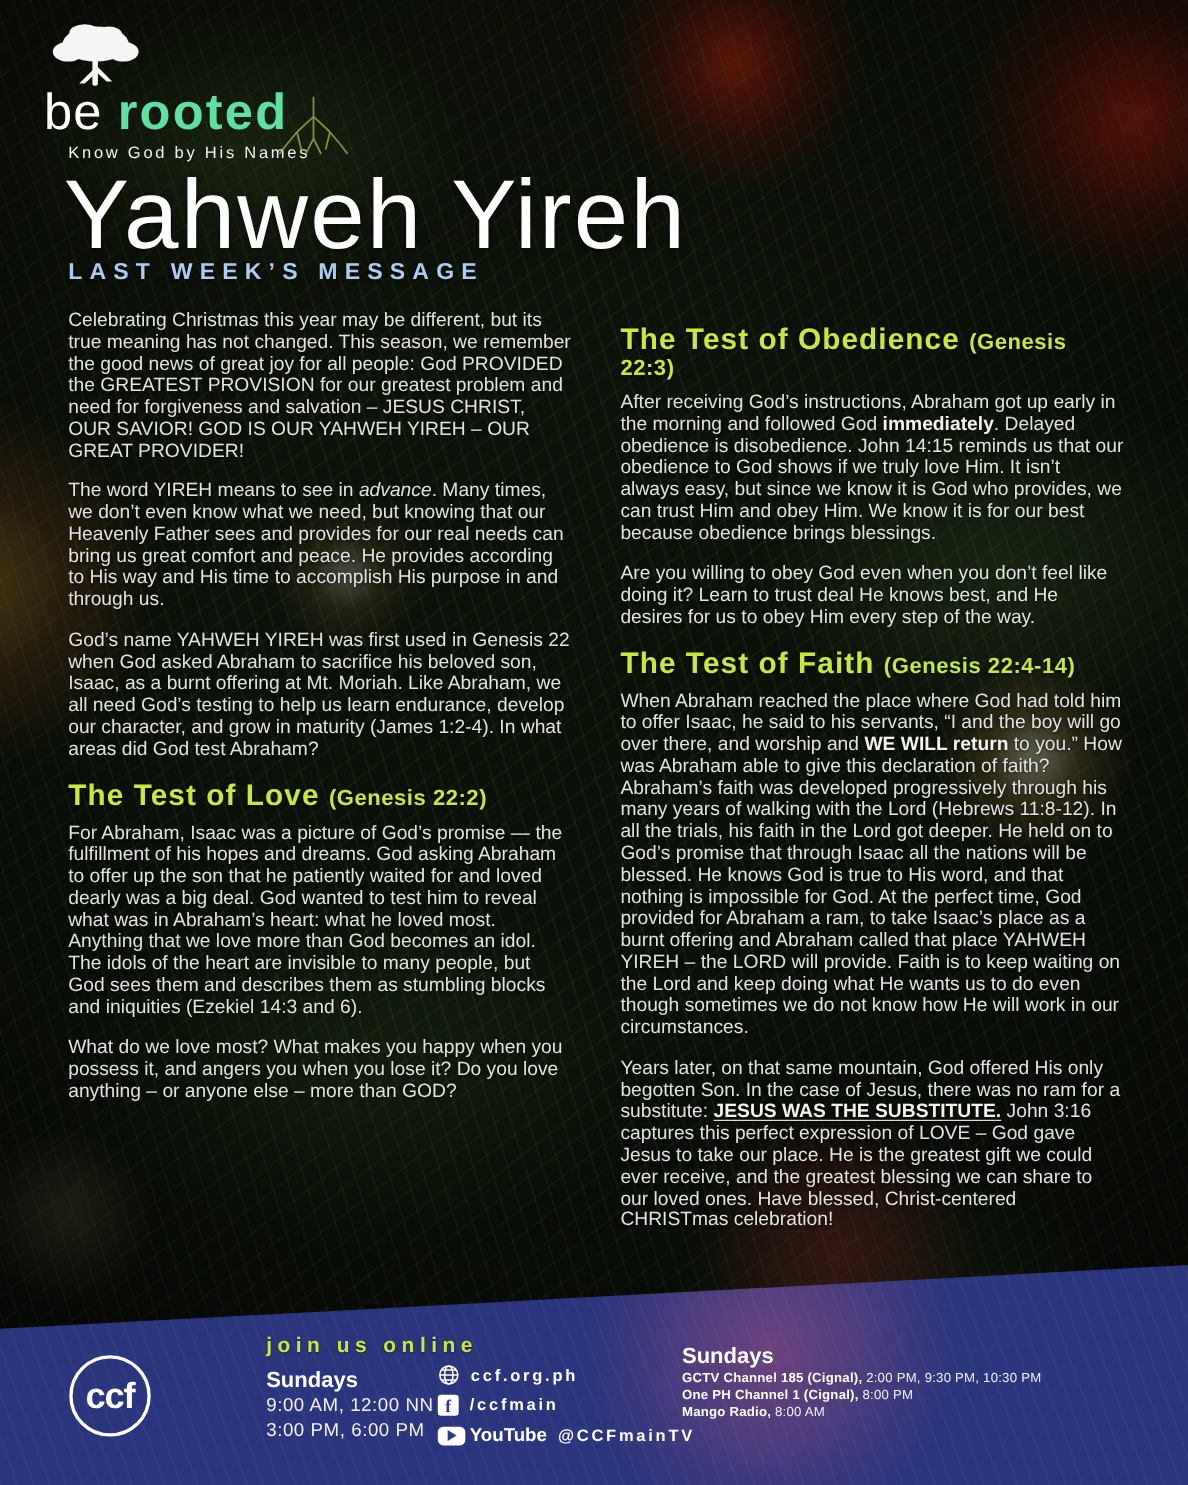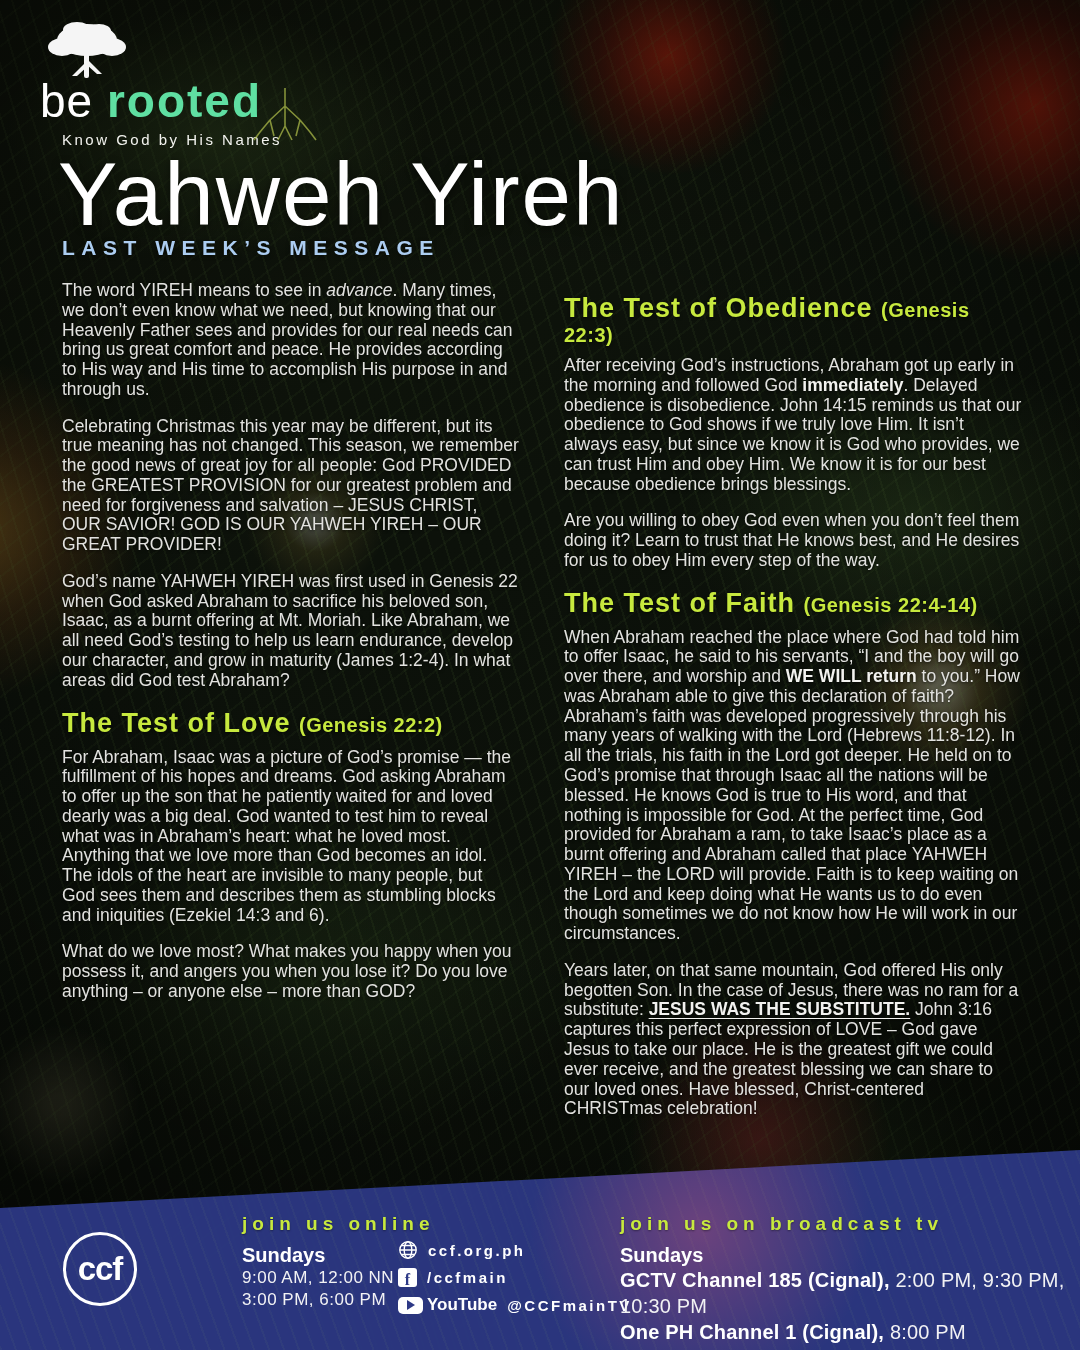--- a/index.html
+++ b/index.html
@@ -108,21 +108,21 @@
     color:#2d3986; font-weight:800; font-size:16px; line-height:0.9;
     font-family:"Liberation Serif", serif;
   }
   .yt-badge{
     width:25px; height:17px; background:#fff; border-radius:5px;
     display:flex; align-items:center; justify-content:center; margin-right:-3px;
   }
   .yt-tri{ width:0; height:0; border-left:8px solid #2d3986; border-top:5px solid transparent; border-bottom:5px solid transparent; }
   .yt-word{ color:#fff; font-weight:800; font-size:17px; letter-spacing:0; margin-left:7px; }
   .broadcast-block{ position:absolute; left:620px; top:63px; }
-  .channel-line{ color:#f2f2f4; font-size:20px; line-height:1.3; letter-spacing:0.2px; }
+  .channel-line{ color:#f2f2f4; font-size:12px; line-height:1.3; letter-spacing:0.2px; }
   .channel-line .b{ font-weight:800; color:#fff; }
 </style>
 </head>
 <body>
 
 <div class="poster">
 
   <div class="brand">
     <svg class="brand-tree" width="86" height="64" viewBox="0 0 86 64">
       <g fill="#ffffff">
@@ -146,31 +146,31 @@
     <g stroke="#b9c84e" stroke-width="1.6" fill="none" opacity="0.85">
       <path d="M37 2 L37 20 M37 20 L22 34 M37 20 L52 34 M22 34 L12 46 M22 34 L26 50 M52 34 L62 46 M52 34 L48 50 M37 20 L37 40 M37 40 L30 54 M37 40 L44 54 M12 46 L6 54 M62 46 L68 54"></path>
     </g>
   </svg>
 
   <div class="title">Yahweh Yireh</div>
   <div class="subtitle">LAST WEEK’S MESSAGE</div>
 
   <div class="columns">
     <div class="col">
+        <p class="body-p"><span>Celebrating Christmas this year may be different, but its true meaning has not changed. This season, we remember the good news of great joy for all people: God PROVIDED the GREATEST PROVISION for our greatest problem and need for forgiveness and salvation – JESUS CHRIST, OUR SAVIOR! GOD IS OUR YAHWEH YIREH – OUR GREAT PROVIDER!</span></p>
         <p class="body-p"><span>The word YIREH means to see in </span><span class="i">advance</span><span>. Many times, we don’t even know what we need, but knowing that our Heavenly Father sees and provides for our real needs can bring us great comfort and peace. He provides according to His way and His time to accomplish His purpose in and through us.</span></p>
-        <p class="body-p"><span>Celebrating Christmas this year may be different, but its true meaning has not changed. This season, we remember the good news of great joy for all people: God PROVIDED the GREATEST PROVISION for our greatest problem and need for forgiveness and salvation – JESUS CHRIST, OUR SAVIOR! GOD IS OUR YAHWEH YIREH – OUR GREAT PROVIDER!</span></p>
         <p class="body-p"><span>God’s name YAHWEH YIREH was first used in Genesis 22 when God asked Abraham to sacrifice his beloved son, Isaac, as a burnt offering at Mt. Moriah. Like Abraham, we all need God’s testing to help us learn endurance, develop our character, and grow in maturity (James 1:2-4). In what areas did God test Abraham?</span></p>
         <div class="section-heading"><span class="sh-title">The Test of Love </span><span class="sh-ref">(Genesis 22:2)</span></div>
         <p class="body-p"><span>For Abraham, Isaac was a picture of God’s promise — the fulfillment of his hopes and dreams. God asking Abraham to offer up the son that he patiently waited for and loved dearly was a big deal. God wanted to test him to reveal what was in Abraham’s heart: what he loved most. Anything that we love more than God becomes an idol. The idols of the heart are invisible to many people, but God sees them and describes them as stumbling blocks and iniquities (Ezekiel 14:3 and 6).</span></p>
         <p class="body-p"><span>What do we love most? What makes you happy when you possess it, and angers you when you lose it? Do you love anything – or anyone else – more than GOD?</span></p>
       </div>
     <div class="col">
         <div class="section-heading"><span class="sh-title">The Test of Obedience </span><span class="sh-ref">(Genesis 22:3)</span></div>
         <p class="body-p"><span>After receiving God’s instructions, Abraham got up early in the morning and followed God </span><span class="b">immediately</span><span>. Delayed obedience is disobedience. John 14:15 reminds us that our obedience to God shows if we truly love Him. It isn’t always easy, but since we know it is God who provides, we can trust Him and obey Him. We know it is for our best because obedience brings blessings.</span></p>
-        <p class="body-p"><span>Are you willing to obey God even when you don’t feel them doing it? Learn to trust that He knows best, and He desires for us to obey Him every step of the way.</span></p>
+        <p class="body-p"><span>Are you willing to obey God even when you don’t feel like doing it? Learn to trust deal He knows best, and He desires for us to obey Him every step of the way.</span></p>
         <div class="section-heading"><span class="sh-title">The Test of Faith </span><span class="sh-ref">(Genesis 22:4-14)</span></div>
         <p class="body-p"><span>When Abraham reached the place where God had told him to offer Isaac, he said to his servants, “I and the boy will go over there, and worship and </span><span class="b">WE WILL return</span><span> to you.”  How was Abraham able to give this declaration of faith? Abraham’s faith was developed progressively through his many years of walking with the Lord (Hebrews 11:8-12). In all the trials, his faith in the Lord got deeper. He held on to God’s promise that through Isaac all the nations will be blessed. He knows God is true to His word, and that nothing is impossible for God. At the perfect time, God provided for Abraham a ram, to take Isaac’s place as a burnt offering and Abraham called that place YAHWEH YIREH – the LORD will provide. Faith is to keep waiting on the Lord and keep doing what He wants us to do even though sometimes we do not know how He will work in our circumstances.</span></p>
         <p class="body-p"><span>Years later, on that same mountain, God offered His only begotten Son. In the case of Jesus, there was no ram for a substitute: </span><span class="b u">JESUS WAS THE SUBSTITUTE.</span><span> John 3:16 captures this perfect expression of LOVE – God gave Jesus to take our place. He is the greatest gift we could ever receive, and the greatest blessing we can share to our loved ones. Have blessed, Christ-centered CHRISTmas celebration!</span></p>
       </div>
   </div>
 
   <div class="footer-band">
     <div class="ccf-logo">
       <span>ccf</span>
     </div>
@@ -206,21 +206,20 @@
             <div class="yt-badge">
               <div class="yt-tri"></div>
             </div>
           </span>
           <span class="yt-word">YouTube</span>
           <span class="link-label">@CCFmainTV</span>
         </div>
       </div>
 
     <div class="broadcast-block">
-      <div class="f-heading">join us on broadcast tv</div>
       <div class="f-day">Sundays</div>
       <div>
           <div class="channel-line"><span class="b">GCTV Channel 185 (Cignal),</span><span> 2:00 PM, 9:30 PM, 10:30 PM</span></div>
           <div class="channel-line"><span class="b">One PH Channel 1 (Cignal),</span><span> 8:00 PM</span></div>
           <div class="channel-line"><span class="b">Mango Radio,</span><span> 8:00 AM</span></div>
         </div>
     </div>
   </div>
 
 </div>

